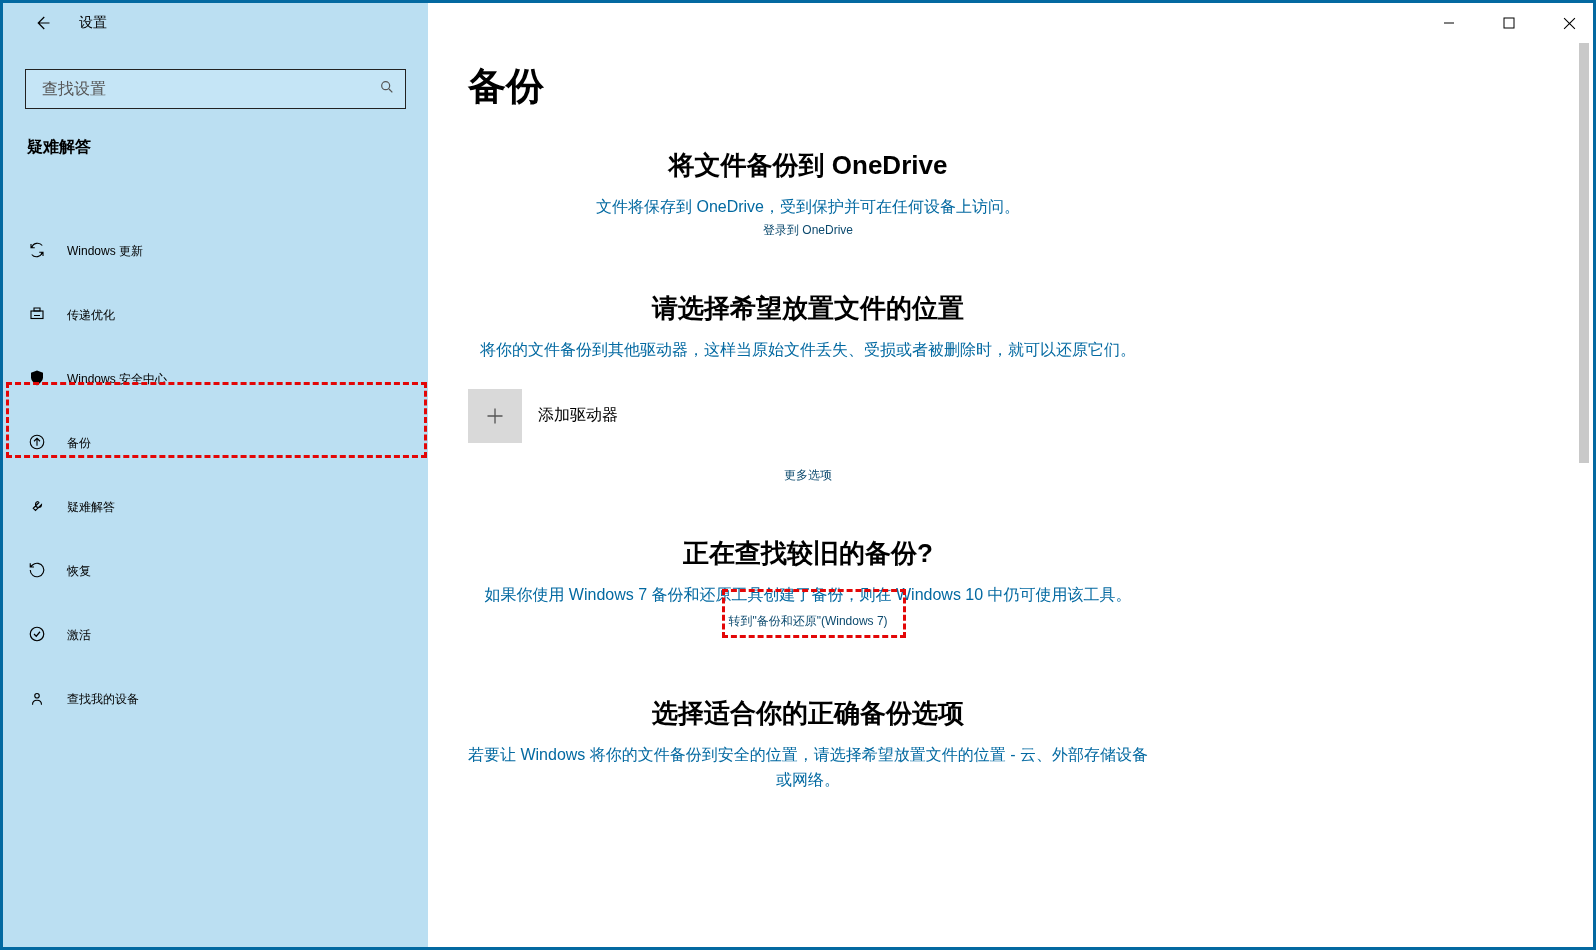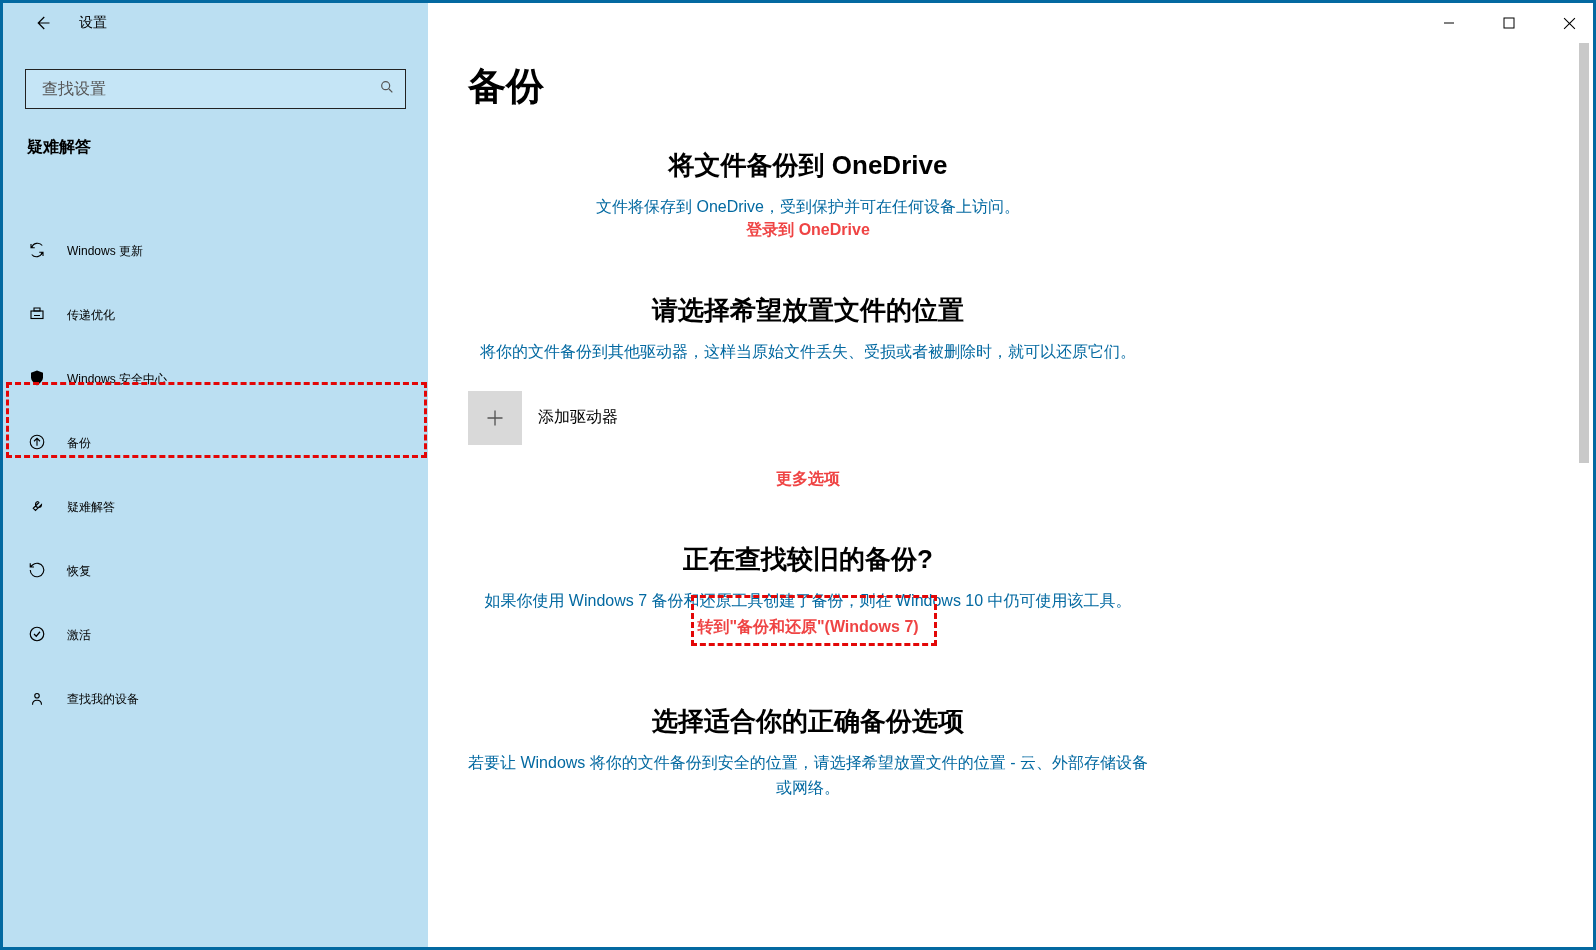--- a/index.html
+++ b/index.html
@@ -121,24 +121,23 @@
     font-weight: 600;
     margin: 0 0 12px 0;
   }
   .para {
     font-size: 16px;
     color: #0369a1;
     line-height: 1.55;
     margin: 0;
   }
   a.link {
-    color: #ef4444;
+    color: #0c4a6e;
     text-decoration: none;
-    font-size: 16px;
-    font-weight: bold;
+    font-size: 12px;
   }
   .section { margin-bottom: 52px; text-align: center; }
   .add-row {
     display: flex;
     align-items: center;
     gap: 16px;
     margin-top: 26px;
   }
   .add-btn {
     width: 54px; height: 54px;

